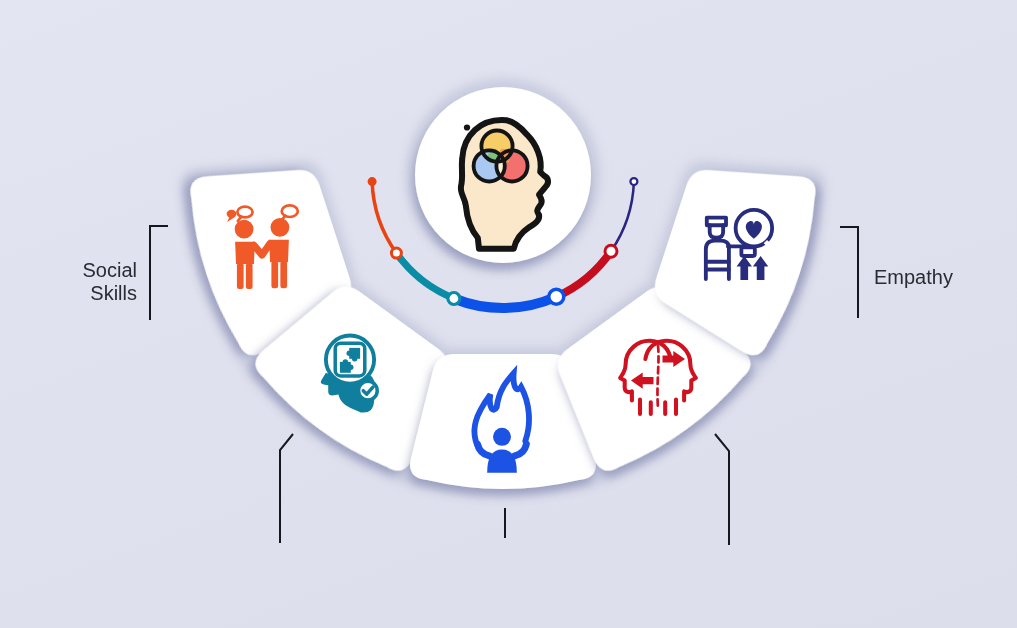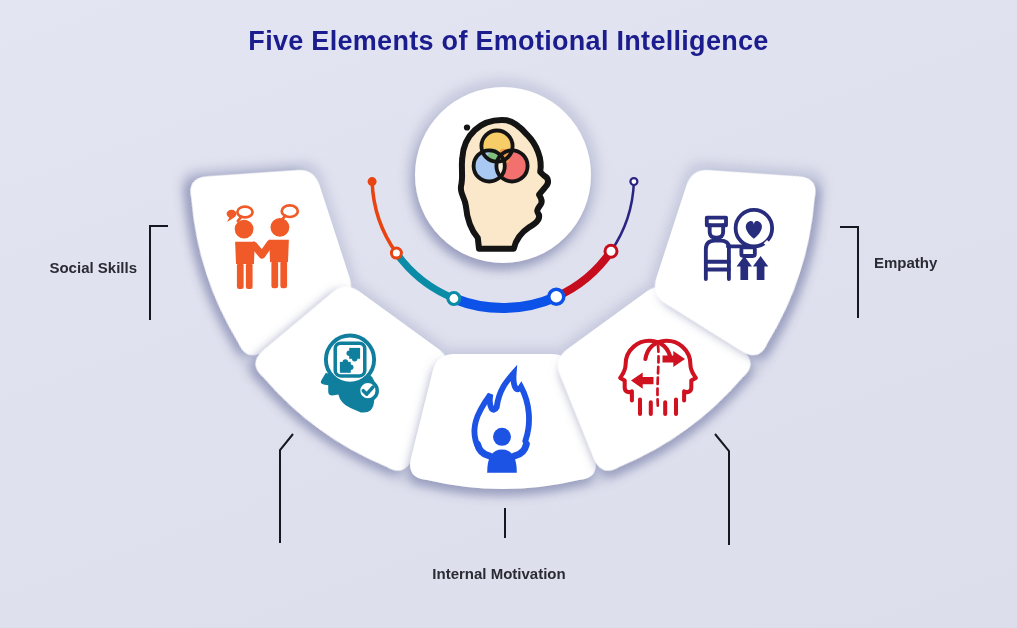--- a/index.html
+++ b/index.html
@@ -7,21 +7,21 @@
     position:relative;width:1017px;height:628px;overflow:hidden;
     background:linear-gradient(160deg,#e4e5f2 0%,#e0e1ee 45%,#dcdeec 100%);
     font-family:"Liberation Sans","DejaVu Sans",sans-serif;
   }
   #stage > *{position:absolute;}
   .title{
     left:0;right:0;top:26px;text-align:center;
     font-size:27px;font-weight:800;letter-spacing:.3px;color:#1b1d8e;
   }
   .label{
-    font-size:15px;font-weight:700;color:#2b2b33;white-space:nowrap;line-height:1.16;
+    font-size:20px;font-weight:400;color:#2b2b33;white-space:nowrap;line-height:1.16;
   }
   .label.wrap{white-space:normal;}
   svg{display:block;overflow:visible;}
 </style>
 </head>
 <body>
 
 <div id="stage">
 
   <svg width="1017" height="628" viewBox="0 0 1017 628">
@@ -179,22 +179,20 @@
     <circle cx="55" cy="21" r="19" fill="none" stroke-width="4"></circle>
     <path d="M 67,35 L 72,40" stroke="#ffffff" stroke-width="5" fill="none"></path>
     <path stroke="none" d="M 55,32 C 46,25 44,17 50,14 C 53.5,12.3 55,15 55,17.5
          C 55,15 56.5,12.3 60,14 C 66,17 64,25 55,32 Z"></path>
     <g stroke="none">
       <path d="M 41,75 L 41,61 L 37,61 L 45,50 L 53,61 L 49,61 L 49,75 Z"></path>
       <path d="M 58,75 L 58,61 L 54,61 L 62,50 L 70,61 L 66,61 L 66,75 Z"></path>
     </g>
   </svg>
 
-  <div class="title">Five Elements of Emotional Intelligence</div>
 
   <div class="label wrap" style="left:40px;top:259px;width:97px;text-align:right">Social Skills</div>
 
 
-  <div class="label" style="left:499px;top:565px;transform:translateX(-50%)">Internal Motivation</div>
 
 
-  <div class="label" style="left:874px;top:254px">Empathy</div>
+  <div class="label" style="left:874px;top:266px">Empathy</div>
 </div>
 
 </body></html>

